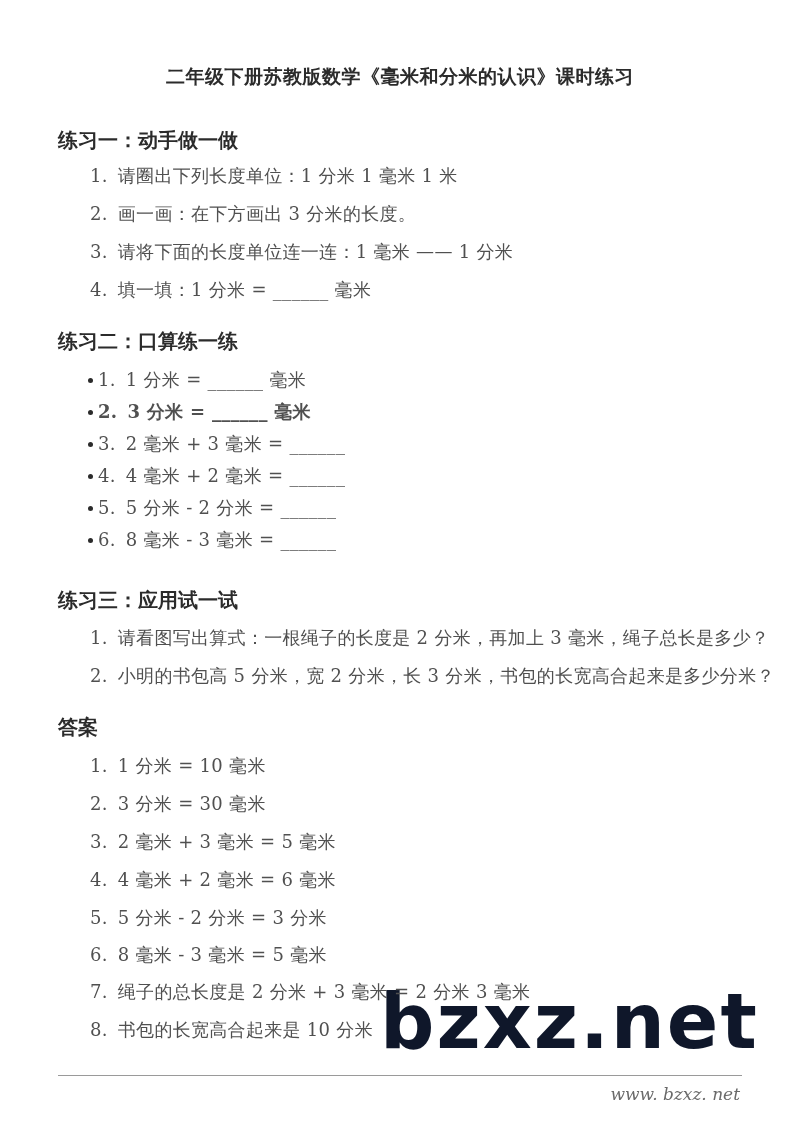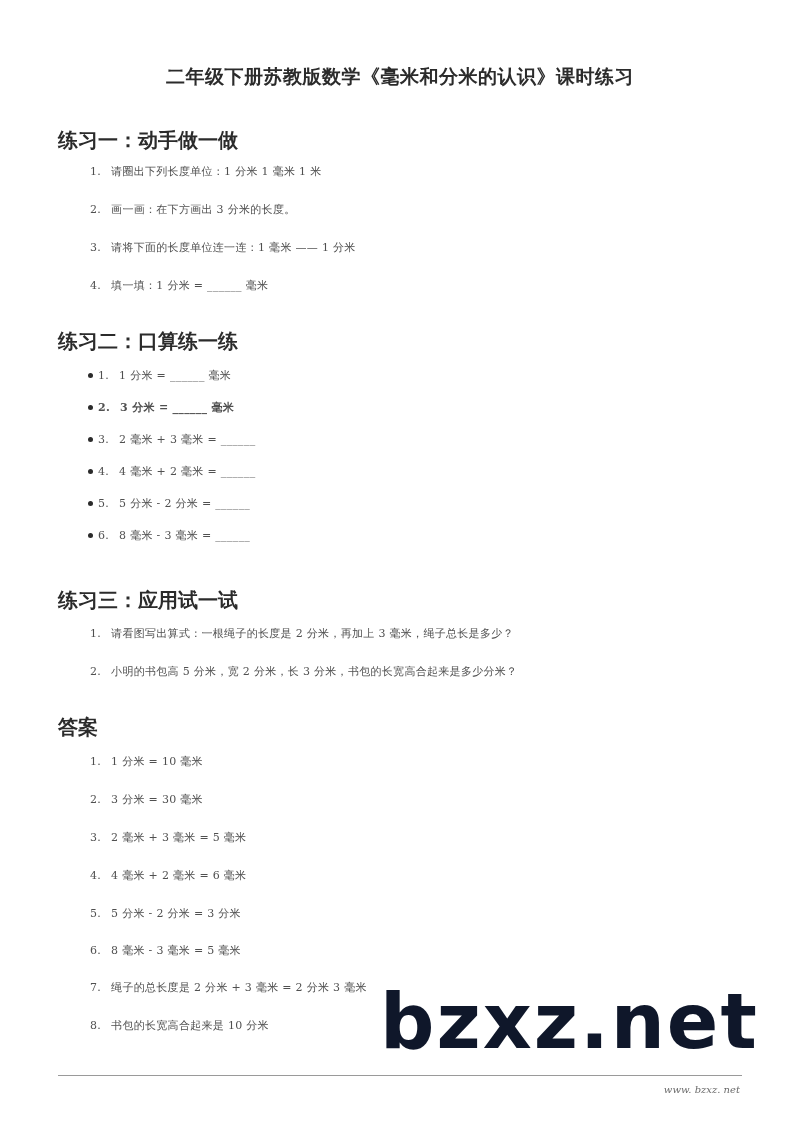--- a/index.html
+++ b/index.html
@@ -30,21 +30,21 @@
   .section-heading {
     position: absolute;
     left: 58px;
     font-family: "DejaVu Sans", "Liberation Sans", sans-serif;
     font-size: 20px;
     font-weight: bold;
     color: #2b2b2b;
   }
   .item {
     position: absolute;
-    font-size: 11px;
+    font-size: 18px;
     color: #505050;
     white-space: nowrap;
     letter-spacing: 0.3px;
   }
   .item.numbered { left: 90px; }
   .item.bulleted { left: 88px; }
   .bullet {
     display: inline-block;
     width: 5px;
     height: 5px;
@@ -63,21 +63,21 @@
     width: 684px;
     height: 1px;
     background: #9a9a9a;
   }
   .footer-url {
     position: absolute;
     top: 1084px;
     right: 60px;
     font-family: "DejaVu Serif", "Liberation Serif", serif;
     font-style: italic;
-    font-size: 10px;
+    font-size: 17px;
     color: #6a6a6a;
   }
   .watermark {
     position: absolute;
     top: 984px;
     left: 380px;
     font-family: "DejaVu Sans", "Liberation Sans", sans-serif;
     font-weight: bold;
     font-size: 76px;
     color: #0f172a;

